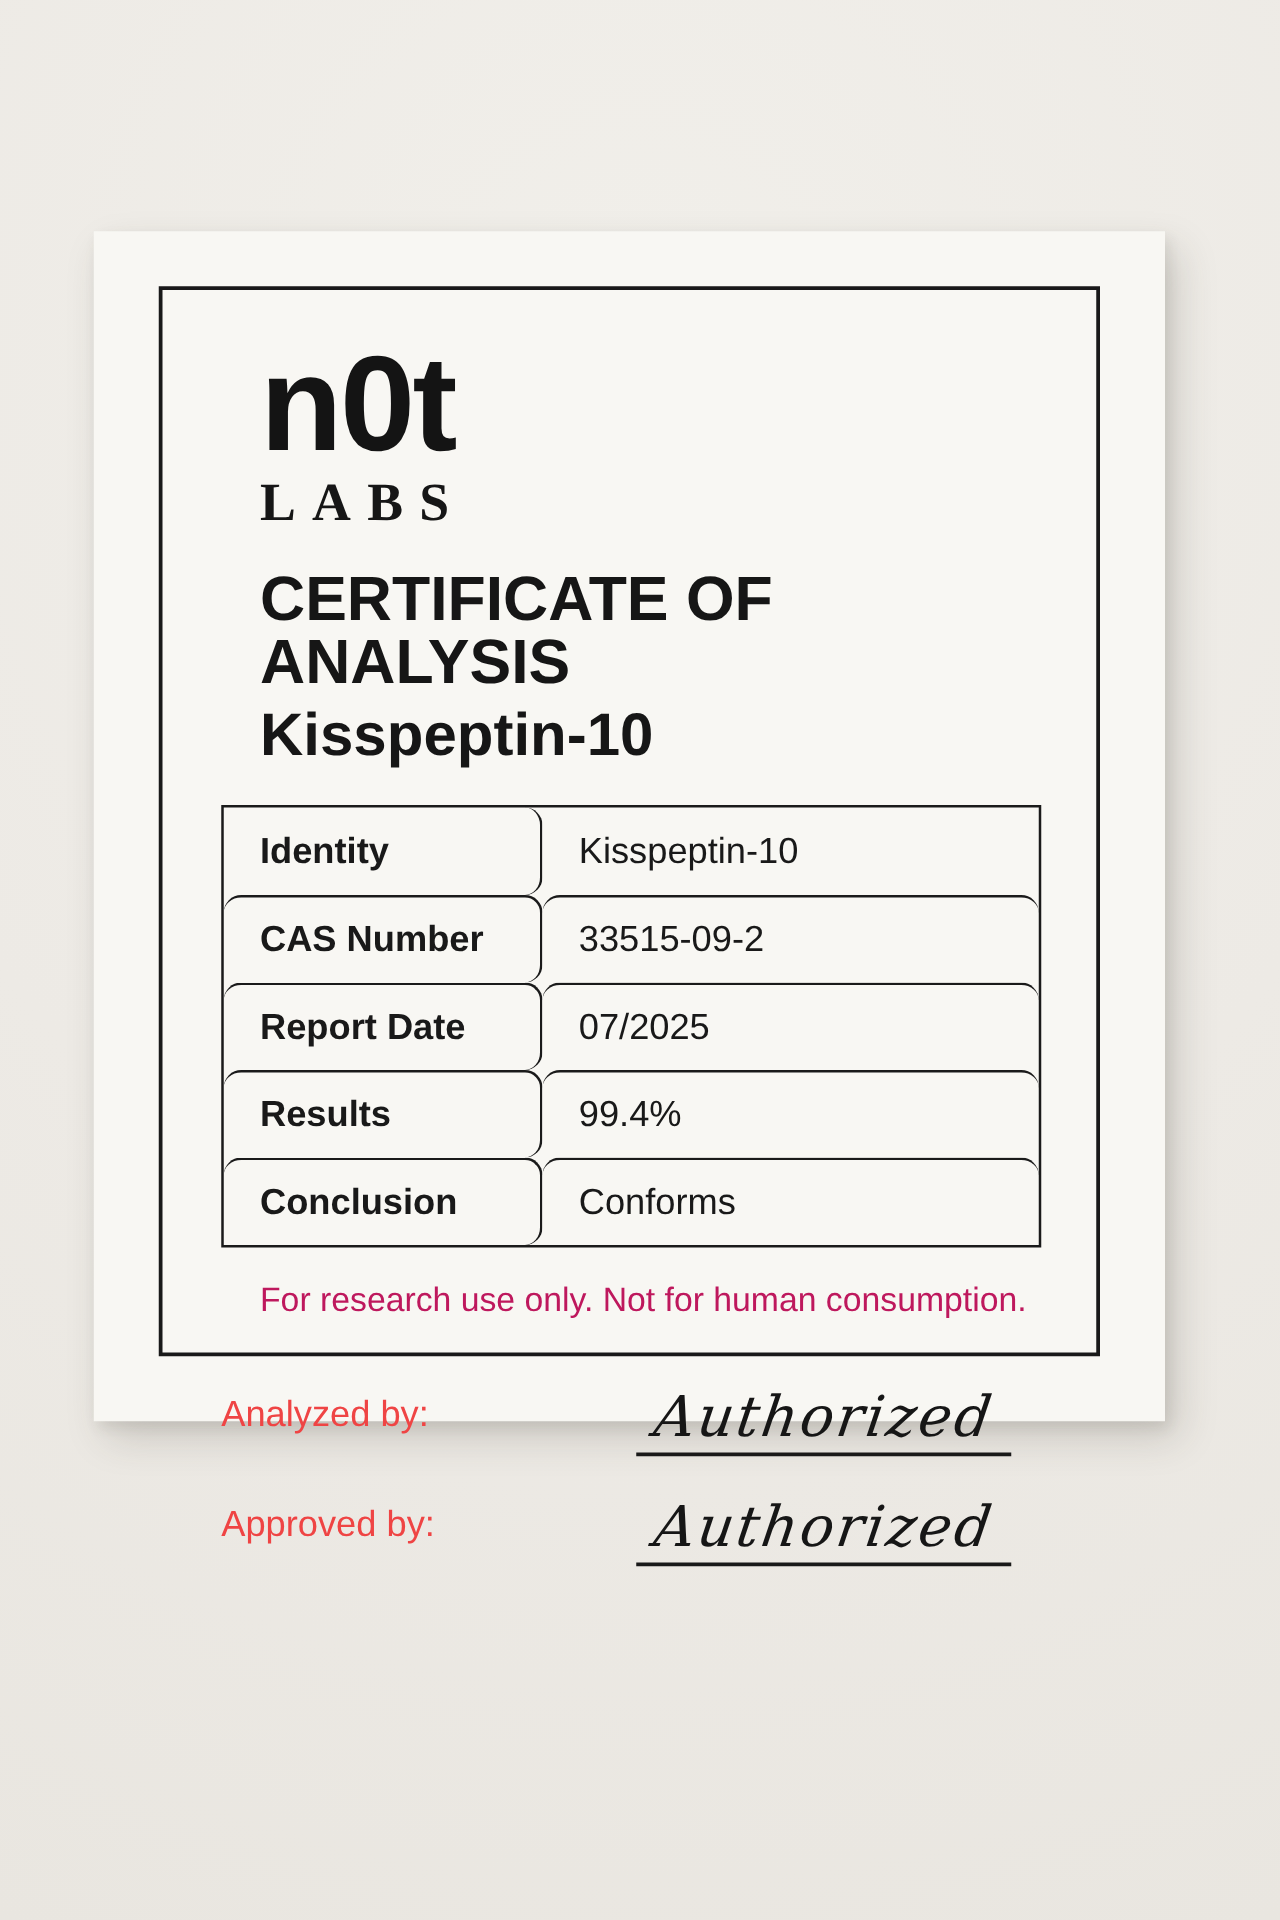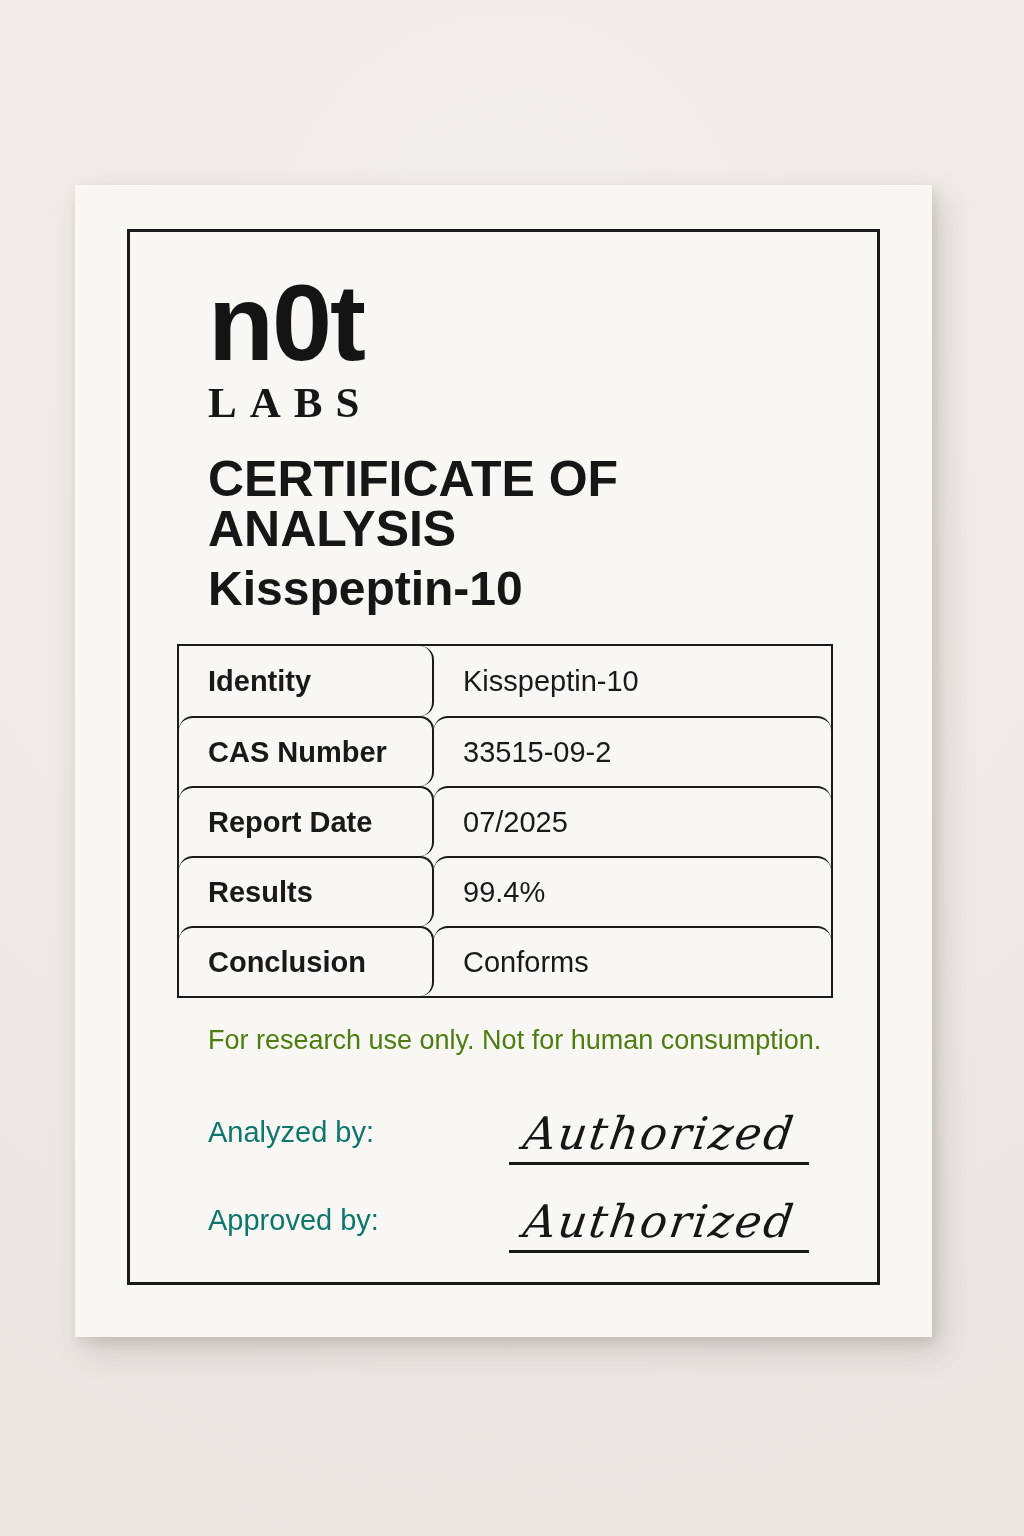--- a/index.html
+++ b/index.html
@@ -15,21 +15,21 @@
     background:
       radial-gradient(120% 90% at 50% 18%, #f1efea 0%, #edeae5 55%, #e9e6e0 100%);
     position: relative;
   }
 
   .paper {
     position: absolute;
     left: 75px;
     top: 185px;
     width: 857px;
-    height: 1152px;
+    height: 952px;
     background: #f8f7f3;
     box-shadow:
       10px 14px 30px rgba(60, 55, 45, 0.18),
       3px 5px 10px rgba(60, 55, 45, 0.10);
   }
 
   .frame {
     position: absolute;
     left: 52px;
     top: 44px;
@@ -104,38 +104,37 @@
     font-weight: bold;
     border-right: 2px solid #1a1a1a;
   }
 
   .cell-value { flex: 1; font-weight: normal; }
 
   .disclaimer {
     margin-top: 26px;
     font-size: 27px;
     line-height: 1.2;
-    color: #4d7c0f;
+    color: #be185d;
   }
 
   .sig-row {
     display: flex;
     align-items: flex-end;
     justify-content: space-between;
     margin-top: 30px;
     width: 656px;
   }
 
   .sig-row.first { margin-top: 50px; }
 
   .sig-label {
     font-size: 29px;
-    color: #0f766e;
+    color: #ef4444;
     padding-bottom: 16px;
-    margin-left: 31px;
   }
 
   .sig-line {
     width: 300px;
     margin-right: 24px;
     border-bottom: 3px solid #191919;
     text-align: center;
     padding-bottom: 2px;
   }
 

